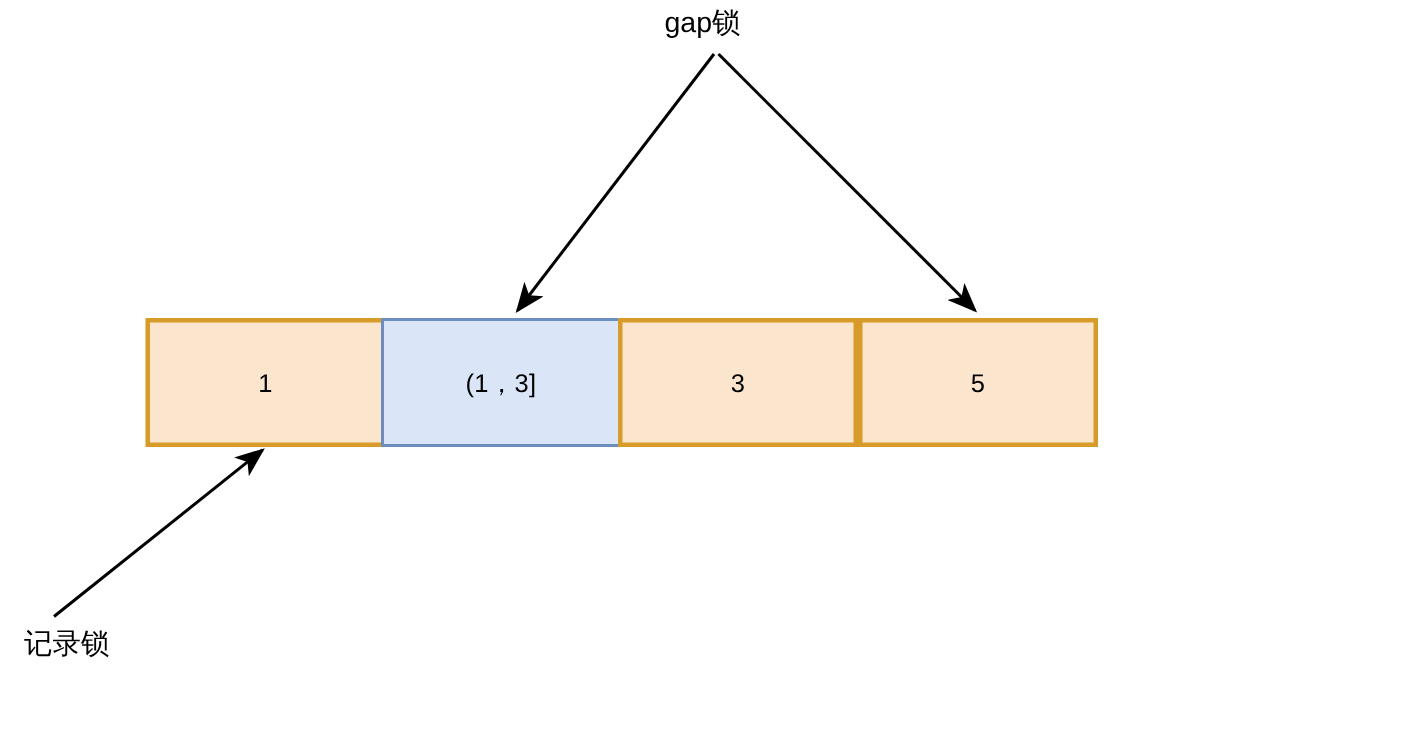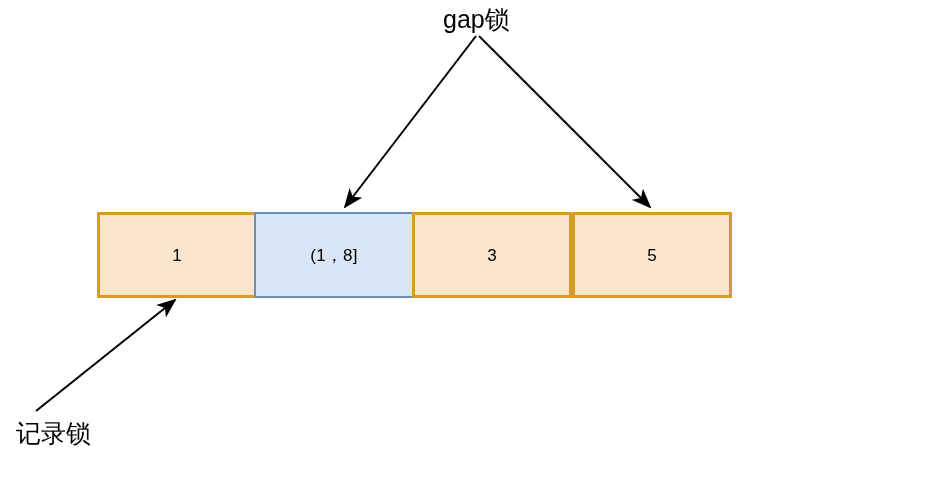--- a/index.html
+++ b/index.html
@@ -73,21 +73,21 @@
   .lock-cell.gap + .lock-cell.record { margin-left: -2px; }
 
   .cell-label {
     display: block;
     white-space: nowrap;
   }
 
   
   .diagram-label {
     position: absolute;
-    font-size: 25px;
+    font-size: 19px;
     line-height: 1.1;
     color: #000000;
     white-space: nowrap;
   }
   #gap-lock-label {
     left: 443px;
     top: 6px;
   }
   #record-lock-label {
     left: 16px;
@@ -115,21 +115,21 @@
 
   <div class="diagram-label" id="gap-lock-label">gap锁</div>
 
   <div id="lock-row">
 
     <div class="lock-cell record">
       <span class="cell-label">1</span>
     </div>
 
     <div class="lock-cell gap">
-      <span class="cell-label">(1，8]</span>
+      <span class="cell-label">(1，3]</span>
     </div>
 
     <div class="lock-cell record">
       <span class="cell-label">3</span>
     </div>
 
 
     <div class="lock-cell record">
       <span class="cell-label">5</span>
     </div>

